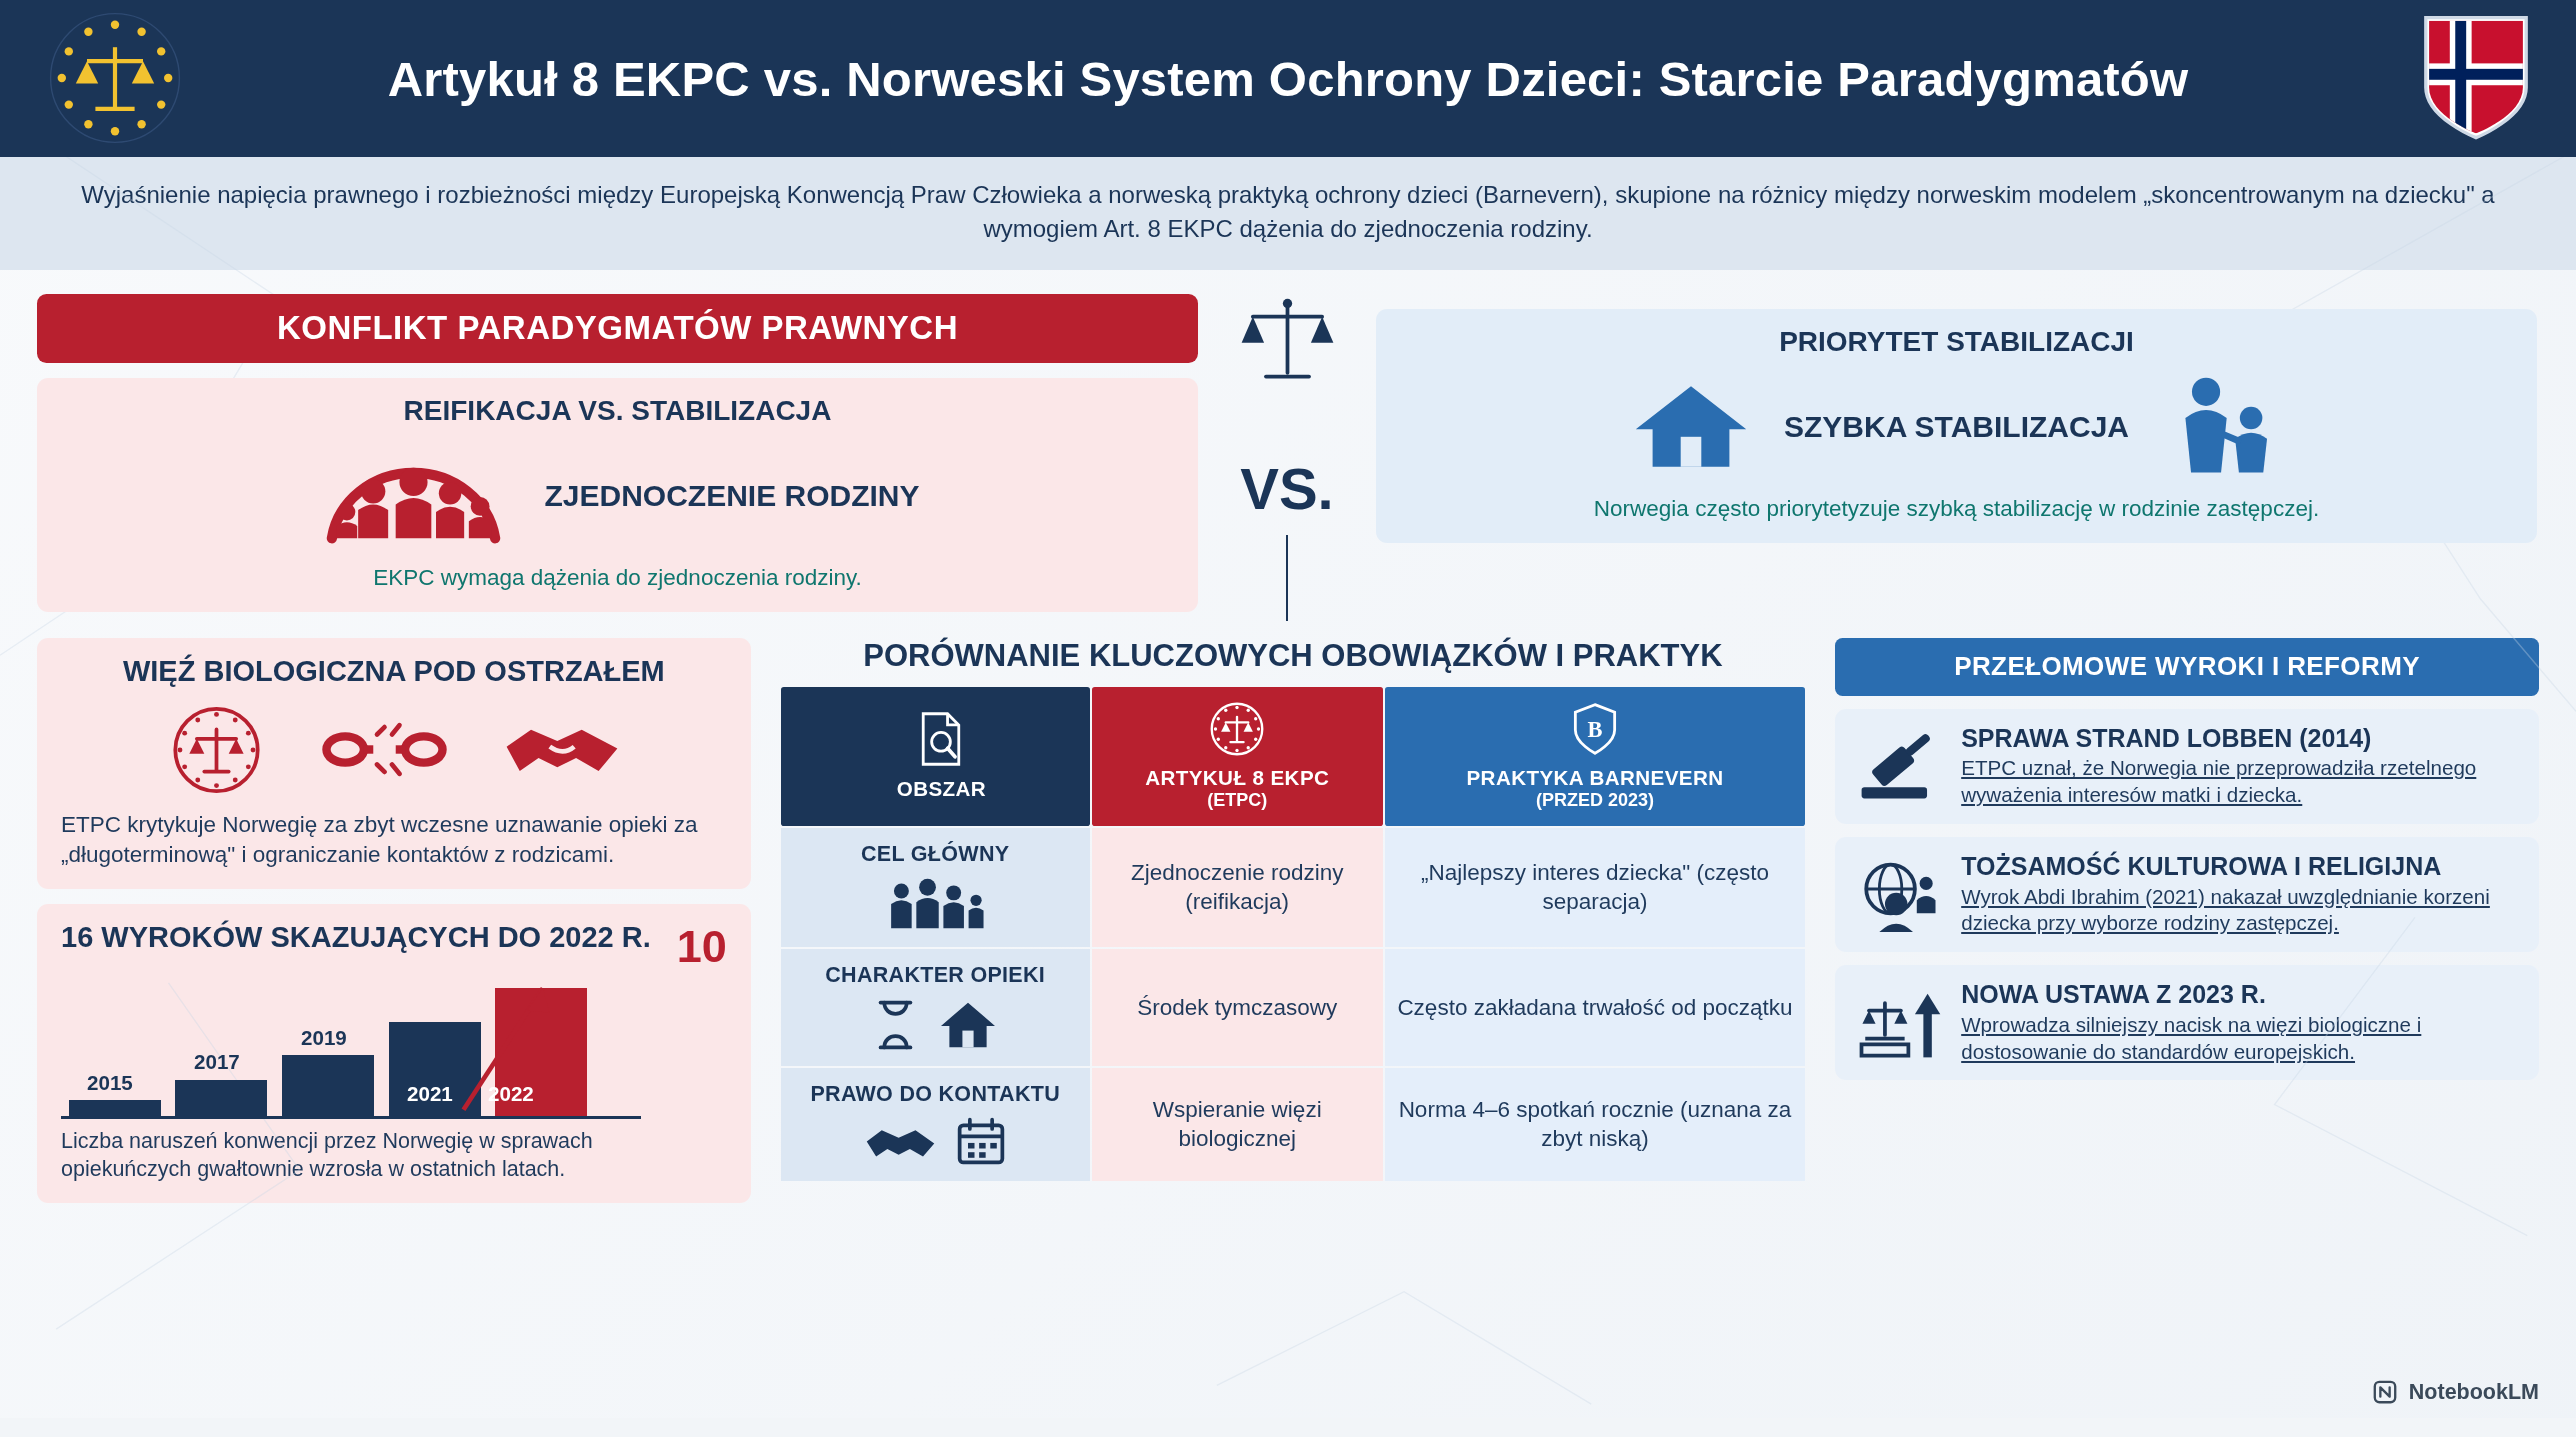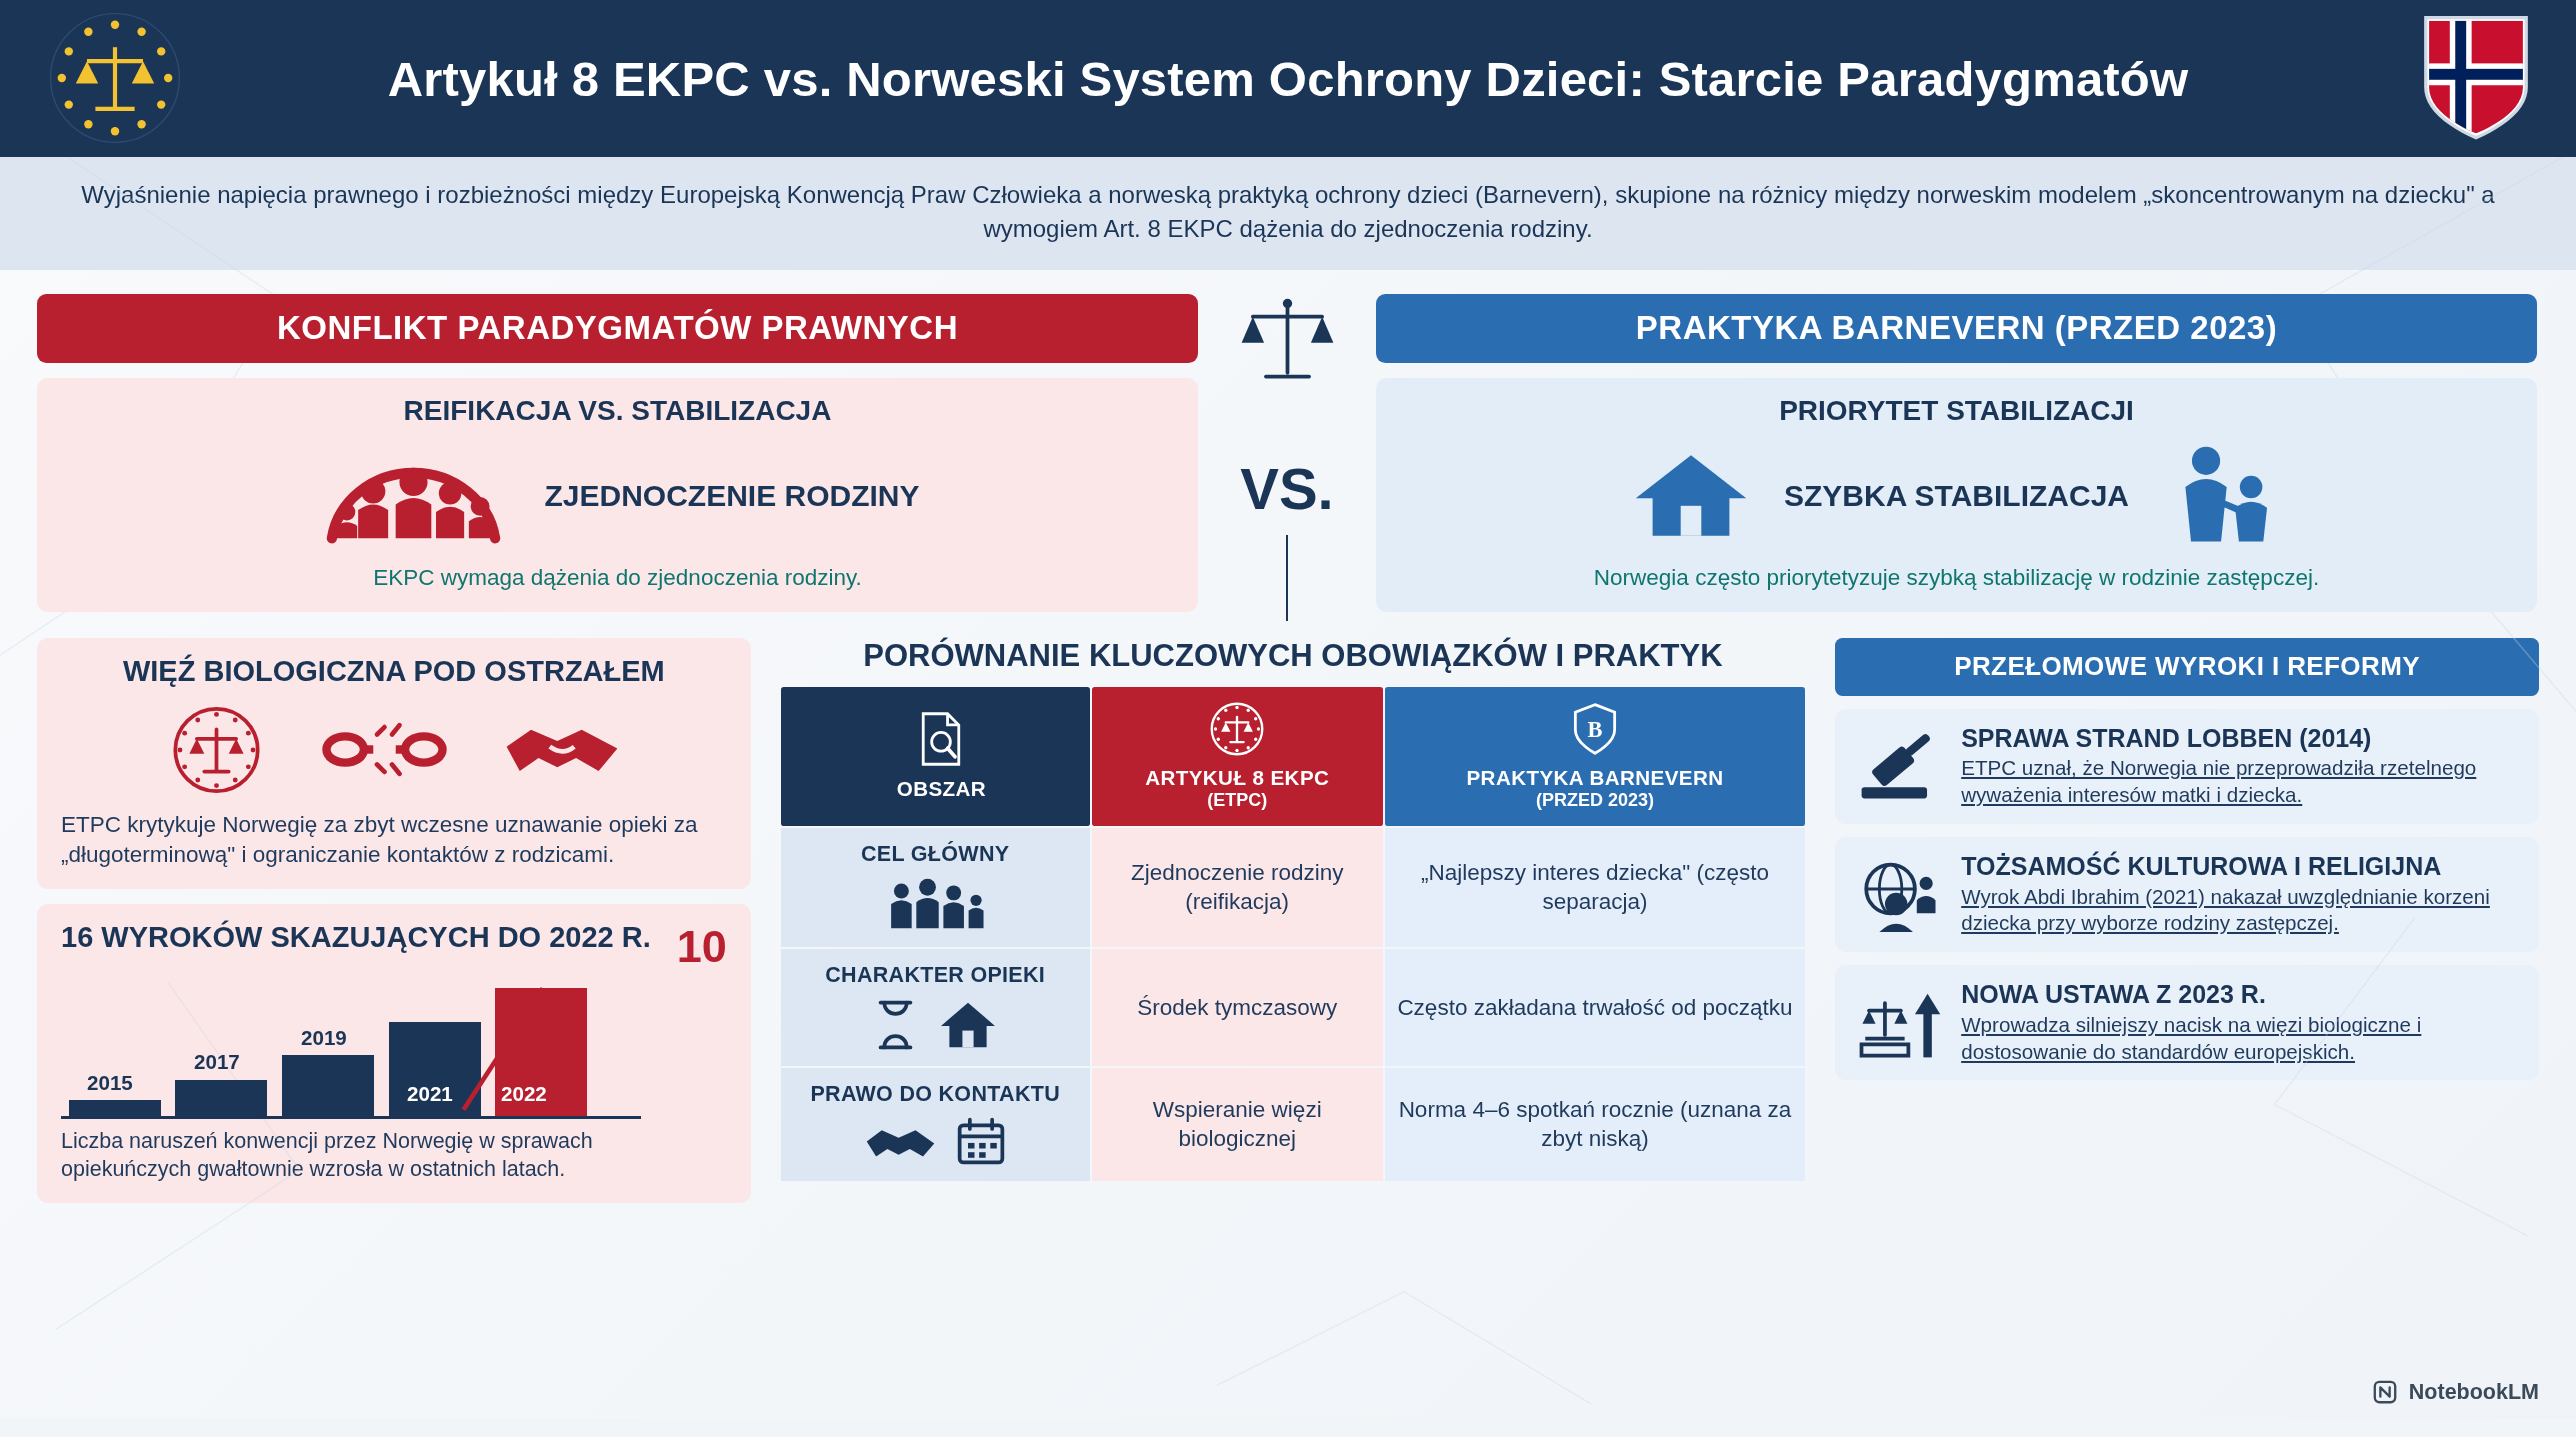--- a/index.html
+++ b/index.html
@@ -234,21 +234,20 @@
             <path d="M18,22 L6,50 H30 Z" fill="#1b3557" stroke="none"></path>
             <path d="M92,22 L80,50 H104 Z" fill="#1b3557" stroke="none"></path>
           </g>
           <circle cx="55" cy="8" r="5" fill="#1b3557"></circle>
         </svg>
         <div class="vs-text">VS.</div>
         <div class="vs-divider"></div>
       </div>
 
       <div class="top-col">
-        <div class="banner blue">PRAKTYKA BARNEVERN (PRZED 2023)</div>
         <div class="panel lightblue">
           <div class="panel-title">PRIORYTET STABILIZACJI</div>
           <div class="panel-body">
             <svg width="122" height="103" viewBox="0 0 130 110">
               <path d="M65,12 L124,58 H106 V98 H24 V58 H6 Z" fill="#2a6db0"></path>
               <rect x="54" y="66" width="22" height="32" fill="#e2edf8"></rect>
             </svg>
             <div class="panel-headline">SZYBKA STABILIZACJA</div>
             <svg width="122" height="108" viewBox="0 0 130 115">
               <circle cx="48" cy="20" r="15" fill="#2a6db0"></circle>
@@ -333,21 +332,21 @@
           <div class="bar" style="left:114px; width:92px; height:39px;"></div>
           <div class="bar-label" style="left:133px; bottom:45px;">2017</div>
 
           <div class="bar" style="left:221px; width:92px; height:64px;"></div>
           <div class="bar-label" style="left:240px; bottom:69px;">2019</div>
 
           <div class="bar" style="left:328px; width:92px; height:97px;"></div>
           <div class="bar-label inside" style="left:346px; bottom:13px;">2021</div>
 
           <div class="bar red" style="left:434px; width:92px; height:131px;"></div>
-          <div class="bar-label inside" style="left:440px; bottom:13px;">2022</div>
+          <div class="bar-label inside" style="left:427px; bottom:13px;">2022</div>
 
           <svg width="187" height="140" style="position:absolute; left:393px; bottom:0;" viewBox="0 0 200 150">
             <line x1="10" y1="140" x2="95" y2="10" stroke="#b8202f" stroke-width="5"></line>
             <path d="M95,10 L78,34 L102,36 Z" fill="#b8202f"></path>
           </svg>
           <div class="chart-axis" style="width:580px;"></div>
         </div>
 
         <div class="chart-note">Liczba naruszeń konwencji przez Norwegię w sprawach opiekuńczych gwałtownie wzrosła w ostatnich latach.</div>
       </div>

